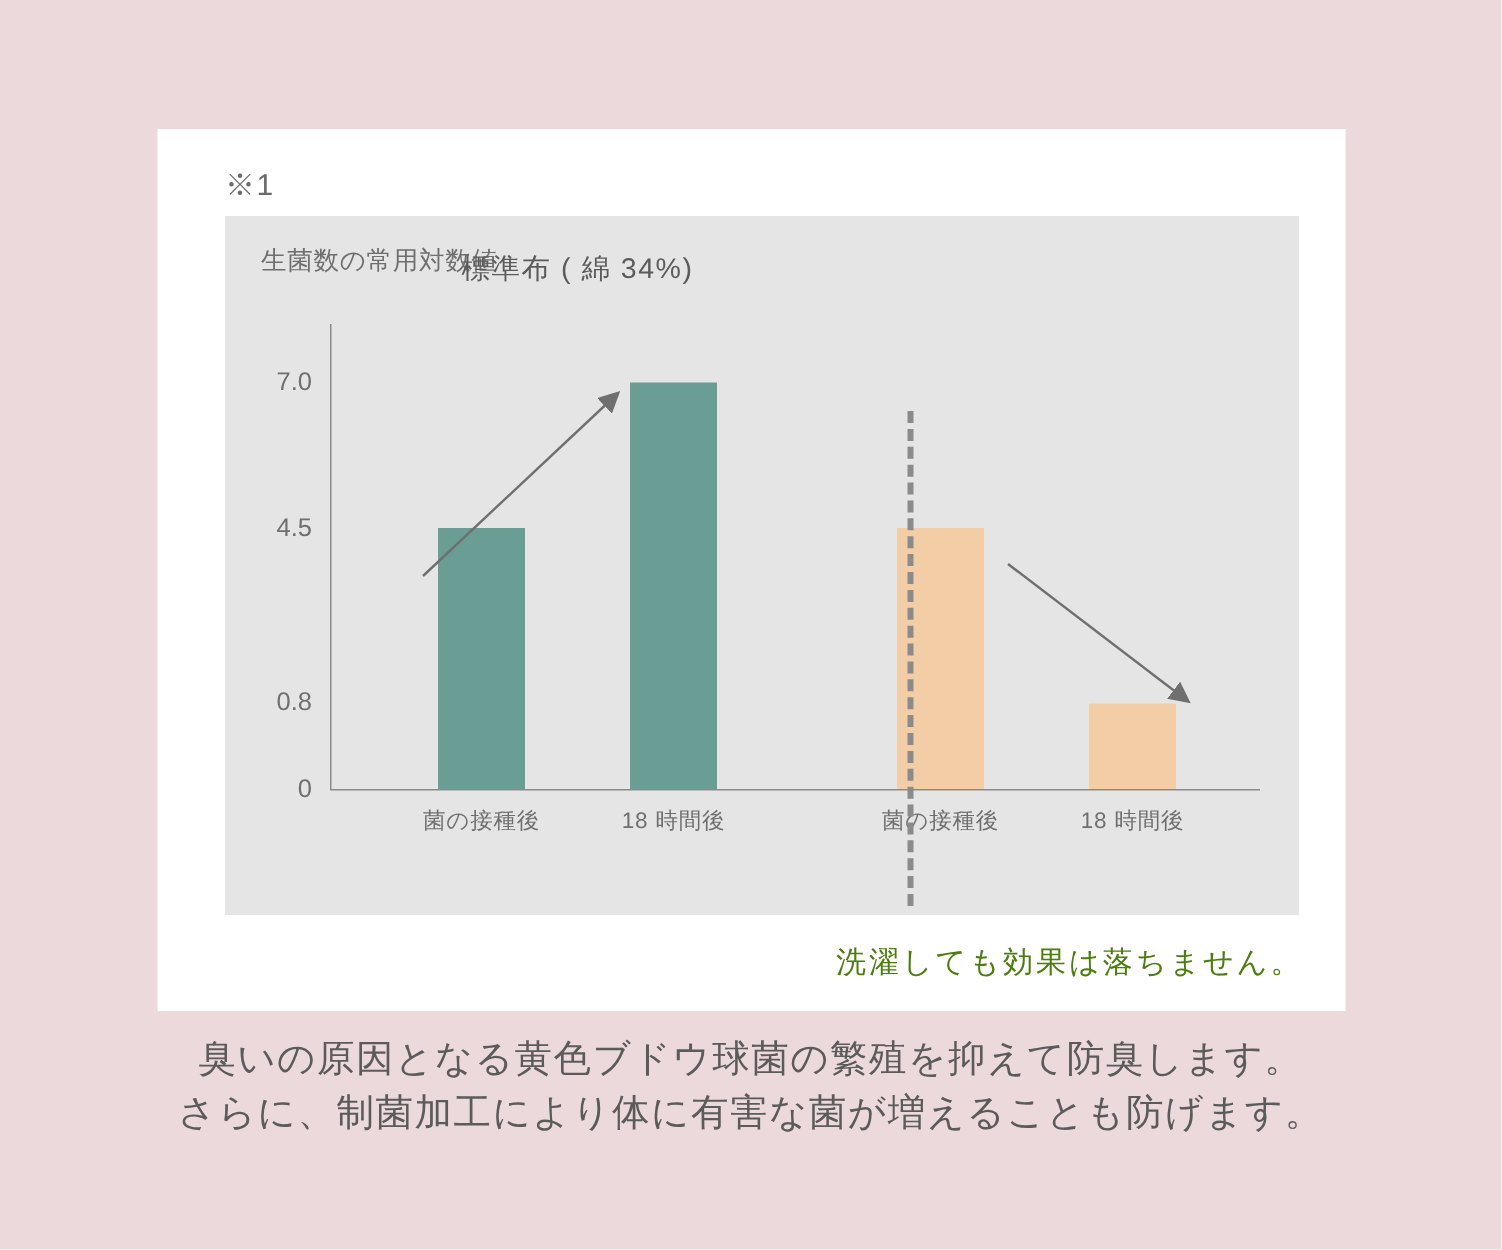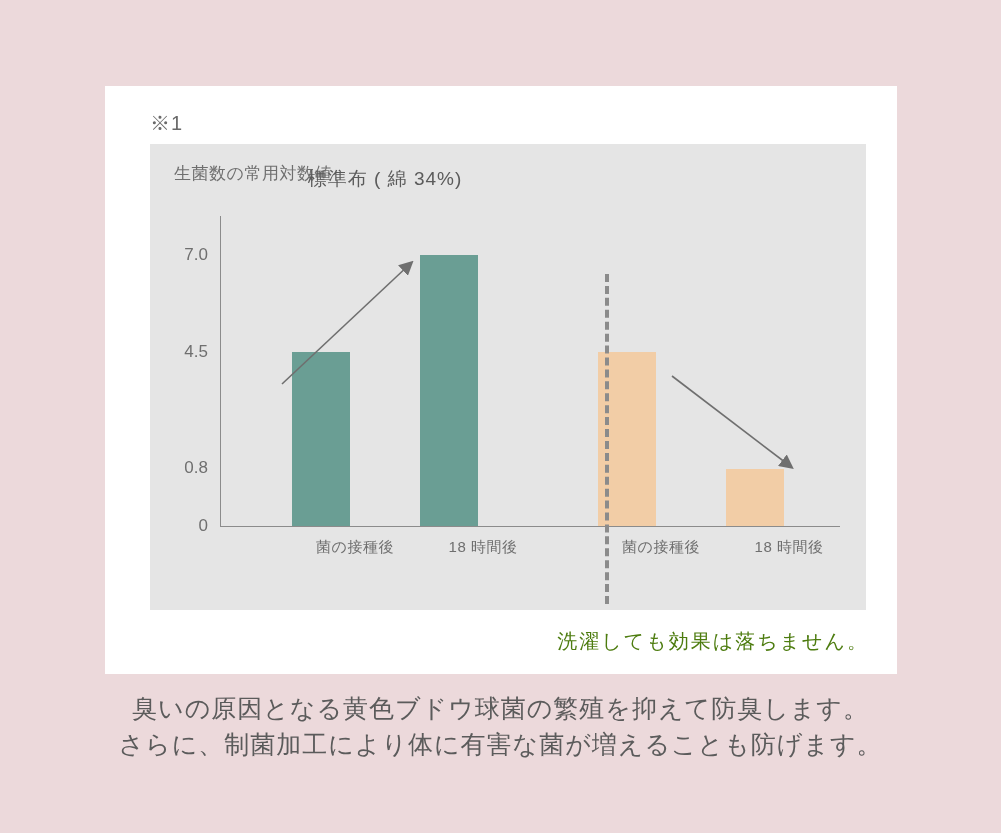--- a/index.html
+++ b/index.html
@@ -105,21 +105,20 @@
 
   .bar-label {
     position: absolute;
     top: 322px;
     font-size: 15px;
     color: #6f6f6f;
     text-align: left;
     white-space: nowrap;
     transform: translateX(-50%);
     letter-spacing: 0.5px;
-    margin-left: 34px;
   }
 
   .group-title {
     position: absolute;
     font-size: 19px;
     color: #5b5b5b;
     white-space: nowrap;
     transform: translateX(-50%);
     letter-spacing: 1px;
   }
@@ -155,21 +154,21 @@
     position: absolute;
     left: 0;
     top: 690px;
     width: 1001px;
     text-align: center;
     color: #5b5b5b;
     font-size: 25px;
     line-height: 1.45;
     letter-spacing: 1px;
   }
-  .caption div { white-space: nowrap; }
+  .caption div { white-space: nowrap; font-family: Liberation Mono, monospace; }
 </style>
 </head>
 <body>
 
 <div class="page">
 
   <div class="card">
 
     <div class="note-mark">※1</div>
 

